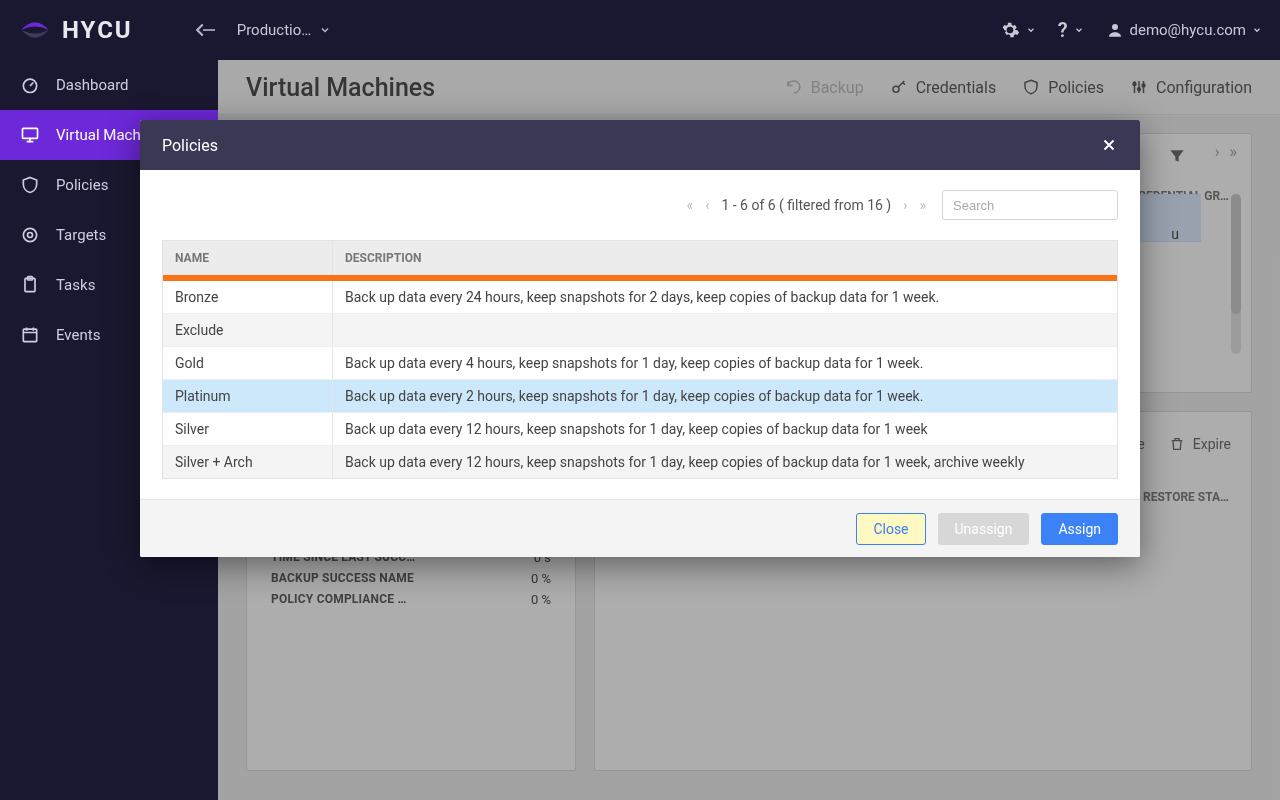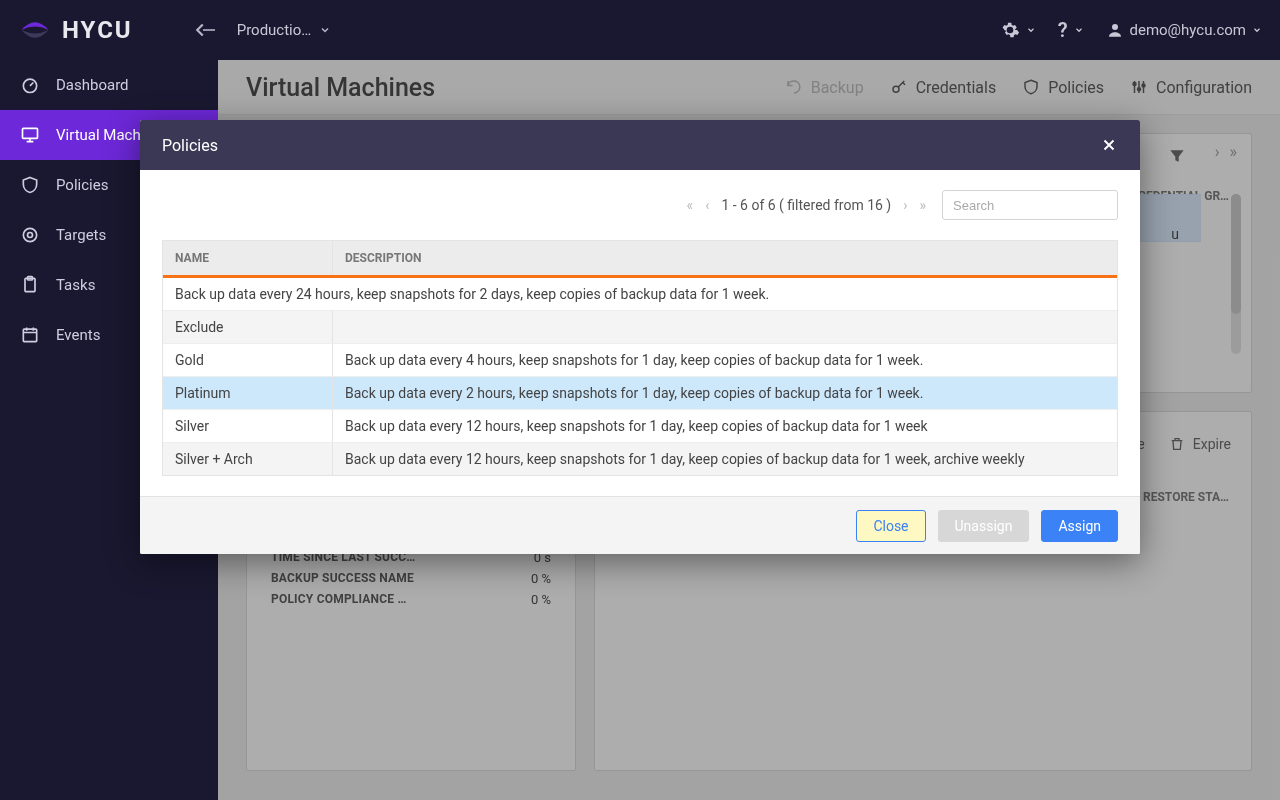--- a/index.html
+++ b/index.html
@@ -85,21 +85,21 @@
   .modal-sub {
     height:70px; display:flex; align-items:center; justify-content:flex-end;
     gap:16px; padding:0 22px;
   }
   .pager { display:flex; align-items:center; gap:12px; color:#888; font-size:14px;}
   .pager .pg{color:#bbb;cursor:pointer;}
   .searchbox { width:176px; height:30px; border:1px solid #d4d4d4; border-radius:3px; padding:0 10px; font-size:13px;}
   .searchbox::placeholder{color:#aaa;}
 
   .modal-table { margin:0 22px 20px 22px; border:1px solid #e4e4e4; }
-  .mt-head { display:flex; background:#ececec; border-bottom:3px solid #f97316;}
+  .mt-head { display:flex; background:#ececec; border-bottom:6px solid #f97316;}
   .mt-head .mth { padding:10px 12px; font-size:12px; color:#777; font-weight:700; }
   .mt-row { display:flex; border-bottom:1px solid #eee; }
   .mt-row:last-child{border-bottom:none;}
   .mt-row .mtd { padding:8px 12px; font-size:14px; color:#444; }
   .mt-row.alt { background:#f4f4f4; }
   .mt-row.sel { background:#cde7fb; }
   .col-name { width:170px; flex:0 0 170px; border-right:1px solid #e4e4e4;}
   .col-desc { flex:1; }
 
   .modal-foot {
@@ -352,20 +352,21 @@
     </div>
     <input class="searchbox" placeholder="Search" style="">
   </div>
   <div class="modal-table">
     <div class="mt-head">
       <div class="mth col-name">NAME</div>
       <div class="mth col-desc">DESCRIPTION</div>
     </div>
     <div id="modal-rows">
         <div class="mt-row">
+          <div class="mtd col-name">Bronze</div>
           <div class="mtd col-desc">Back up data every 24 hours, keep snapshots for 2 days, keep copies of backup data for 1 week.</div>
         </div>
         <div class="mt-row alt">
           <div class="mtd col-name">Exclude</div>
         </div>
         <div class="mt-row">
           <div class="mtd col-name">Gold</div>
           <div class="mtd col-desc">Back up data every 4 hours, keep snapshots for 1 day, keep copies of backup data for 1 week.</div>
         </div>
         <div class="mt-row sel">

